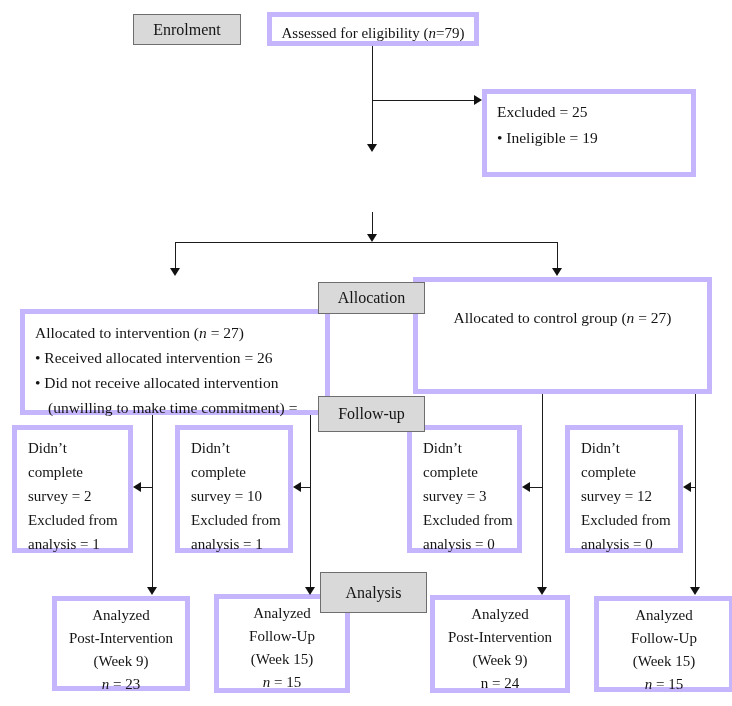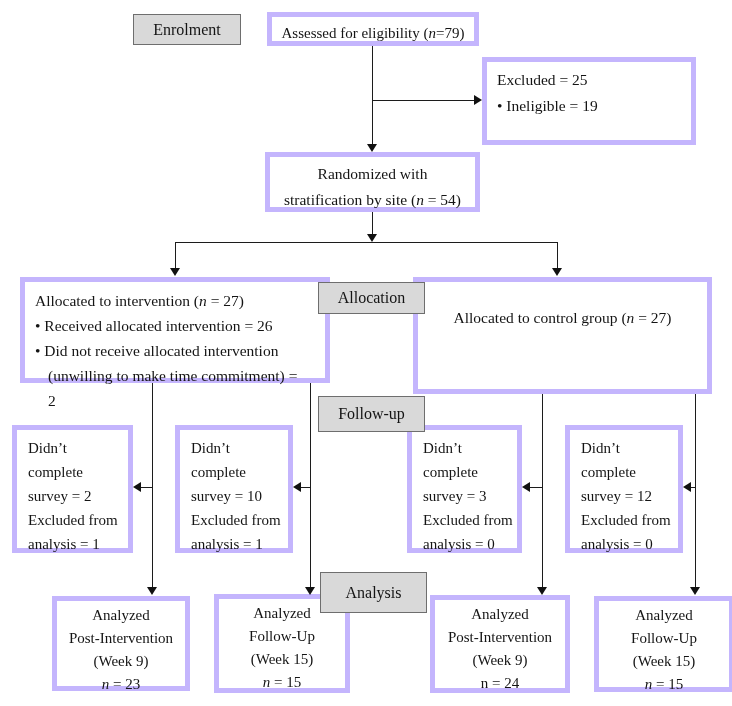--- a/index.html
+++ b/index.html
@@ -19,21 +19,21 @@
   }
   .center { text-align:center; }
   .it { font-style:italic; }
   .vline,.hline { position:absolute; background:#1c1c1c; z-index:1; }
   .vline { width:1px; }
   .hline { height:1px; }
   .arr { position:absolute; width:0; height:0; z-index:3; }
   .arr-down  { border-left:5px solid transparent; border-right:5px solid transparent; border-top:8px solid #111; }
   .arr-left  { border-top:5px solid transparent; border-bottom:5px solid transparent; border-right:8px solid #111; }
   .arr-right { border-top:5px solid transparent; border-bottom:5px solid transparent; border-left:8px solid #111; }
-  .pad-left { padding:5px 18px 0 10px; }
+  .pad-left { padding:5px 18px 0 10px;margin-top:32px; }
   .cont { padding-left:13px; }
   .fu-box { font-size:15px; line-height:24px; padding:6px 2px 12px 11px; }
   .an-box { font-size:15px; line-height:23px; padding-top:3px; text-align:center;margin-left:12px; }
   .line { display:block; }
 </style>
 </head>
 <body>
 
 <div id="canvas">
 
@@ -44,24 +44,20 @@
 
   <div class="box center" style="left:267px; top:12px; width:212px; height:34px; font-size:15px; line-height:32px;">
     <span>Assessed for eligibility (</span><span class="it">n</span><span>=79)</span>
   </div>
 
   <div class="box pad-left" style="left:482px; top:57px; width:214px; height:88px; line-height:26px;">
     <span class="line">Excluded = 25</span>
     <span class="line">•  Ineligible = 19</span>
   </div>
 
-  <div class="box center" style="left:265px; top:152px; width:215px; height:60px; line-height:26px; padding-top:4px;">
-    <span class="line">Randomized with</span>
-    <span class="line"><span>stratification by site (</span><span class="it">n</span><span> = 54)</span></span>
-  </div>
 
   <div class="box pad-left" style="left:20px; top:277px; width:310px; height:106px; padding-top:6px;">
     <span class="line"><span>Allocated to intervention (</span><span class="it">n</span><span> = 27)</span></span>
     <span class="line">•  Received allocated intervention = 26</span>
     <span class="line">•  Did not receive allocated intervention</span>
     <span class="line cont">(unwilling to make time commitment) = 2</span>
   </div>
 
   <div class="box center" style="left:413px; top:277px; width:299px; height:117px; padding-top:23px;">
     <span><span>Allocated to control group (</span><span class="it">n</span><span> = 27)</span></span>

